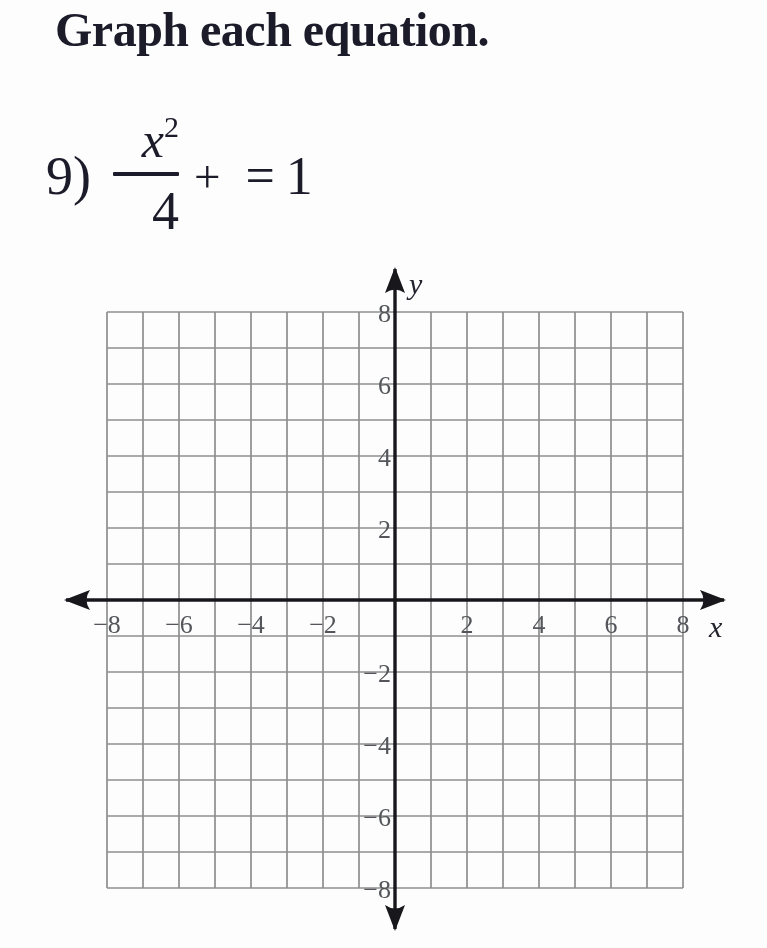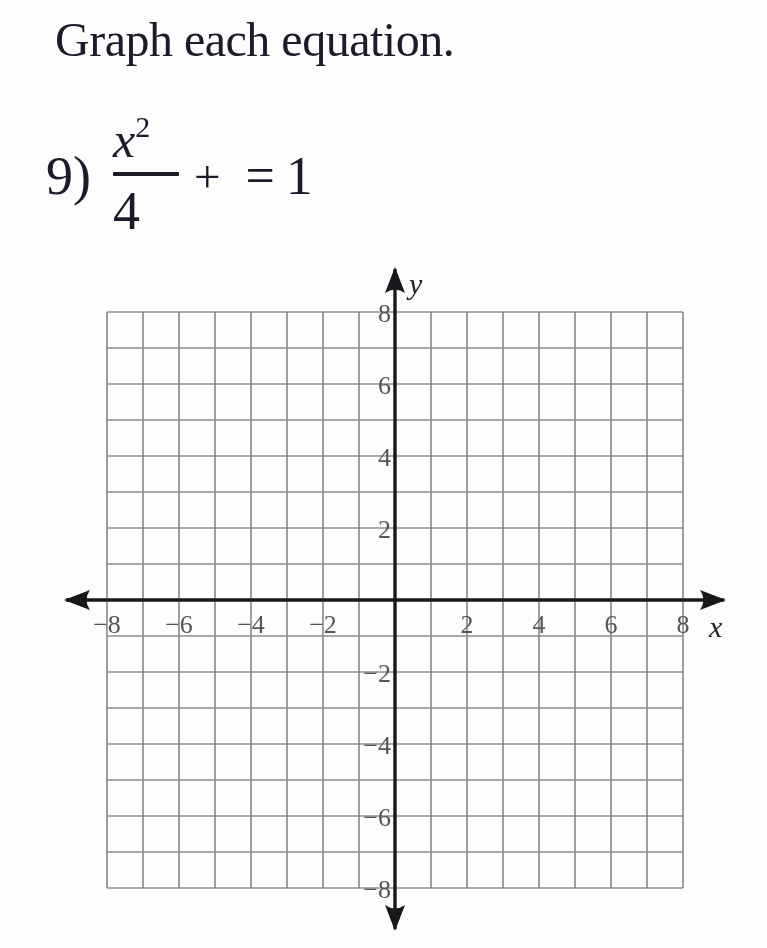--- a/index.html
+++ b/index.html
@@ -3,31 +3,31 @@
 <meta charset="utf-8">
 <style>
   html,body{margin:0;padding:0;background:#ffffff;}
   .page{
     position:relative;width:767px;height:948px;overflow:hidden;
     background:#fdfdfd;
     font-family:"Liberation Serif", serif;
     color:#1c1c2b;
   }
   .instruction{
-    position:absolute;left:55px;top:12px;margin:0;
-    font-size:48px;font-weight:normal;color:#1b1b2a;
+    position:absolute;left:55px;top:2px;margin:0;
+    font-size:48px;font-weight:bold;color:#1b1b2a;
     letter-spacing:-0.5px;white-space:nowrap;
   }
   .problem{
     position:absolute;left:46px;top:100px;height:152px;
     display:flex;align-items:center;
     font-size:54px;color:#1b1b2a;line-height:1;
   }
   .pnum{margin-right:18px;}
-  .frac{display:inline-flex;flex-direction:column;align-items:flex-start;margin:0 4px;}
+  .frac{display:inline-flex;flex-direction:column;align-items:flex-end;margin:0 4px;}
   .frac .num{font-size:50px;line-height:1;padding-bottom:7px;}
   .frac .num i{font-style:italic;}
   .frac .num sup{font-size:30px;font-style:normal;vertical-align:20px;line-height:0;}
   .frac .bar{width:66px;height:4px;background:#1b1b2a;border-radius:1px;}
   .frac .den{font-size:54px;line-height:1;padding-top:8px;}
   .op{margin:0 11px;font-size:47px;}
   .eqsign{margin:0 11px 0 14px;font-size:52px;}
   .rhs{font-size:54px;}
   .graph-svg{position:absolute;left:0;top:0;pointer-events:none;}
 </style>

